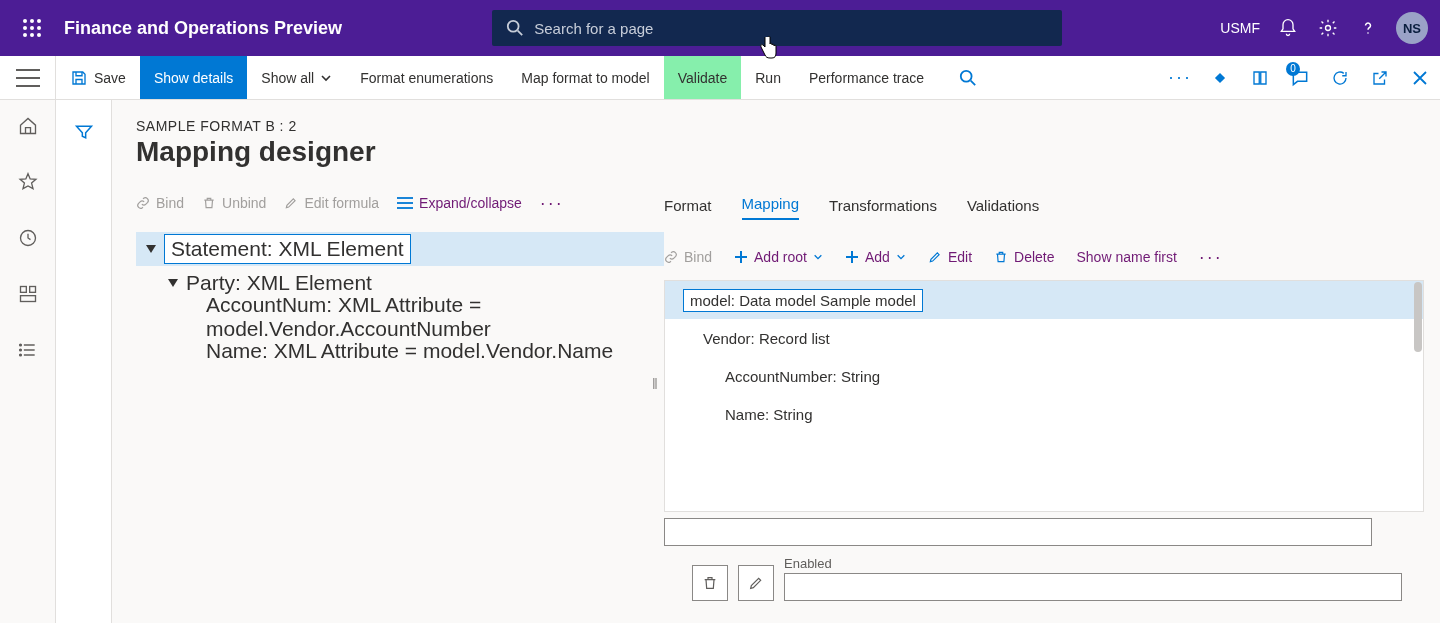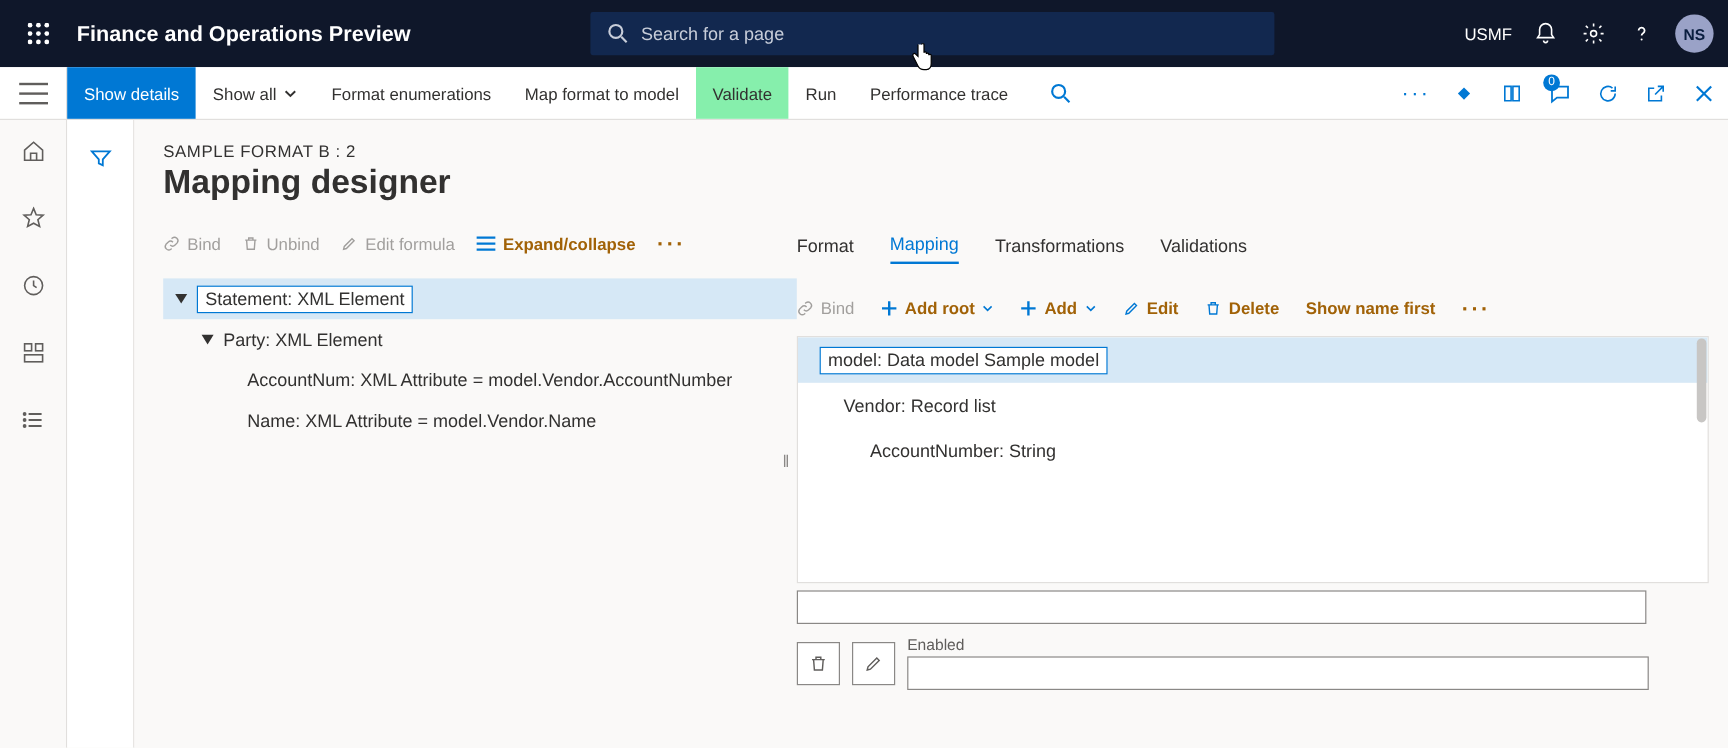--- a/index.html
+++ b/index.html
@@ -1,19 +1,19 @@
 <!DOCTYPE html>
 <html><head>
 <meta charset="utf-8">
 <style>
   * { box-sizing: border-box; margin: 0; padding: 0; }
   html, body { width: 1440px; height: 623px; font-family: "Segoe UI", Arial, sans-serif; font-size: 14px; color: #323130; overflow: hidden; background: #faf9f8; }
   
   
-  .top-header { height: 56px; background: #0f172a; display: flex; align-items: center; color: #fff; padding: 0 12px; }
+  .top-header { height: 56px; background: #4c1d95; display: flex; align-items: center; color: #fff; padding: 0 12px; }
   .waffle { width: 40px; height: 40px; display:flex; align-items:center; justify-content:center; cursor:pointer; }
   .app-title { font-size: 18px; font-weight: 600; margin-left: 12px; white-space: nowrap; }
   .search-wrap { flex:1; display:flex; justify-content:center; }
   .search-box { width: 570px; height: 36px; background: #12284f; border-radius: 2px; display:flex; align-items:center; padding: 0 14px; gap:10px; }
   .search-box input { flex:1; background:transparent; border:none; outline:none; color:#fff; font-size:15px; }
   .search-box input::placeholder { color: #c7cdd9; }
   .header-right { display:flex; align-items:center; gap:0; }
   .hdr-btn { width:40px; height:40px; display:flex; align-items:center; justify-content:center; cursor:pointer; color:#fff; }
   .company { color:#fff; font-size:14px; padding:0 8px; }
   .avatar { width:32px; height:32px; border-radius:50%; background:#9aa2c7; color:#0a1e3f; font-size:13px; font-weight:600; display:flex; align-items:center; justify-content:center; margin-left:8px; }
@@ -44,24 +44,24 @@
   .breadcrumb { font-size:14px; color:#323130; letter-spacing:0.5px; }
   .page-title { font-size:28px; font-weight:600; margin-top:2px; }
 
   .designer-body { display:flex; margin-top:18px; height:100%; position:relative; }
   .left-pane { width:528px; }
   .right-pane { flex:1; padding-right:16px; }
 
   .tool-row { display:flex; align-items:center; gap:18px; height:34px; }
   .tool-btn { display:flex; align-items:center; gap:6px; font-size:14px; cursor:pointer; }
   .tool-btn.disabled { color:#a19f9d; cursor:default; }
-  .tool-btn.blue { color:#a16207;font-weight:bold; }
+  .tool-btn.blue { color:#701a75; }
 
   .tree { margin-top:12px; }
-  .tree-row { display:flex; align-items:center; height:34px; padding:0 8px 0 10px; gap:8px; font-size:15px; }
+  .tree-row { display:flex; align-items:center; height:34px; padding:0 8px 0 10px; gap:8px; font-size:21px; }
   .tree-row.selected { background:#d6e8f6; }
   .tree-row .label-box { border:1px solid #0078d4; padding:2px 6px; background:#fff; display:inline-block; }
   .tree-row .tri { width:0; height:0; border-style:solid; cursor:pointer; }
   .tri.open { border-width:8px 5px 0 5px; border-color:#323130 transparent transparent transparent; transform:rotate(0deg); }
   .indent-1 { padding-left:32px; }
   .indent-2 { padding-left:70px; }
 
   .splitter { position:absolute; left:516px; top:190px; color:#8a8886; font-size:14px; letter-spacing:2px; }
 
   .tabs { display:flex; gap:30px; height:34px; align-items:flex-end; }
@@ -73,21 +73,21 @@
   .right-tree-wrap { border:1px solid #e1dfdd; margin-top:6px; background:#fff; position:relative; }
   .right-tree { max-height:230px; overflow:auto; }
   .rt-row { display:flex; align-items:center; height:38px; padding:0 10px; gap:8px; font-size:15px; }
   .rt-row.selected { background:#d6e8f6; }
   .rt-row .label-box { border:1px solid #0078d4; padding:2px 6px; background:#fff; }
   .rt-indent-1 { padding-left:30px; }
   .rt-indent-2 { padding-left:60px; }
   .scroll-thumb { position:absolute; right:1px; top:1px; width:8px; height:70px; background:#c8c6c4; border-radius:4px; }
 
   .field-box { height:28px; border:1px solid #8a8886; background:#fff; margin-top:6px; width: 708px;}
-  .field-row { display:flex; align-items:center; gap:10px; margin-top:10px; }
+  .field-row { display:flex; align-items:flex-end; gap:10px; margin-top:10px;margin-left:28px; }
   .icon-btn { width:36px; height:36px; border:1px solid #8a8886; background:#fff; display:flex; align-items:center; justify-content:center; cursor:pointer; }
   .field-label { font-size:13px; color:#605e5c; }
 
   svg { display:block; }
 </style>
 </head>
 <body>
 
 <div class="top-header">
   <div class="waffle">
@@ -140,20 +140,27 @@
 </div>
 
 <div class="action-bar">
   <div class="left-gutter">
     <div class="hamburger">
         <div></div>
         <div></div>
         <div></div>
       </div>
   </div>
+  <div class="ab-item save">
+    <svg width="18" height="18" viewBox="0 0 24 24" fill="none" stroke="#0078d4" stroke-width="1.8">
+        <path d="M4 4h13l3 3v13H4z"></path>
+        <path d="M8 4v5h8V4M8 20v-6h8v6"></path>
+      </svg>
+    <span>Save</span>
+  </div>
   <div class="ab-item primary">
     <span>Show details</span>
   </div>
   <div class="ab-item">
     <span>Show all</span>
     <svg width="12" height="12" viewBox="0 0 12 12" fill="none" stroke="#323130" stroke-width="1.6">
         <path d="M2 4l4 4 4-4"></path>
       </svg>
   </div>
   <div class="ab-item">
@@ -380,20 +387,23 @@
               <div class="tri open"></div>
               <span class="label-box">model: Data model Sample model</span>
             </div>
             <div class="rt-row rt-indent-1">
               <div class="tri open"></div>
               <span>Vendor: Record list</span>
             </div>
             <div class="rt-row rt-indent-2">
               <span>AccountNumber: String</span>
             </div>
+            <div class="rt-row rt-indent-2">
+              <span>Name: String</span>
+            </div>
             <div style="height:90px;"></div>
           </div>
           <div class="scroll-thumb"></div>
         </div>
 
         <div class="field-box"></div>
         <div class="field-row">
           <div class="icon-btn">
             <svg width="16" height="16" viewBox="0 0 24 24" fill="none" stroke="#605e5c" stroke-width="1.8">
                 <path d="M4 7h16M9 7V4h6v3M6 7l1 13h10l1-13"></path>

